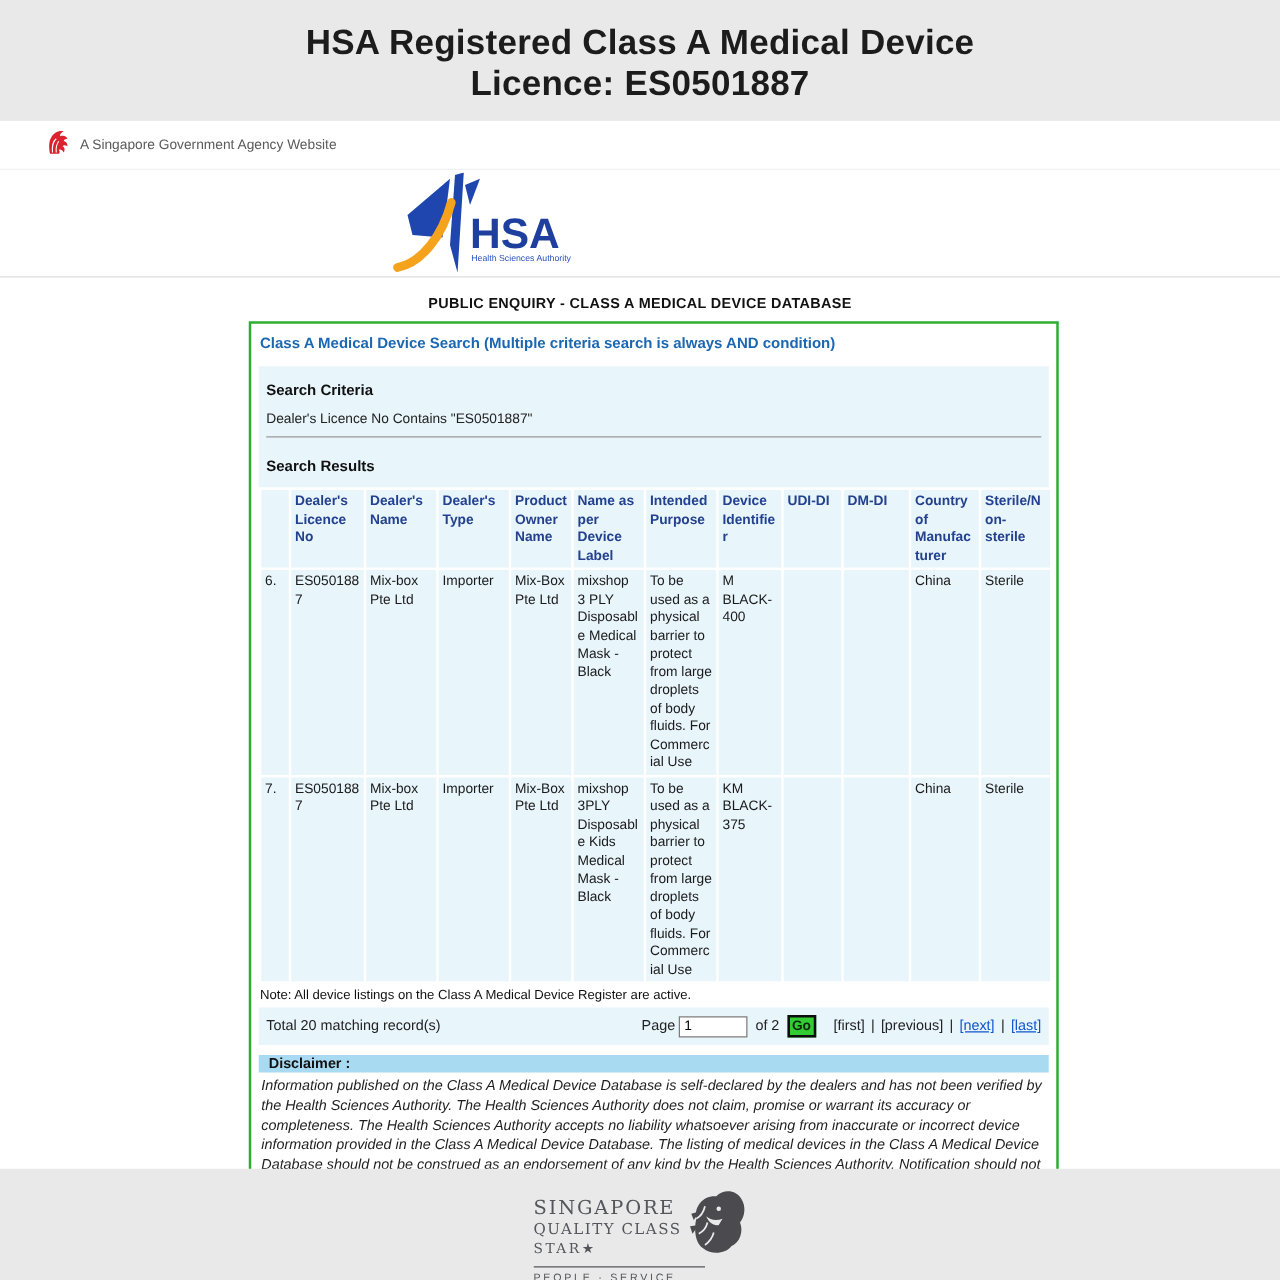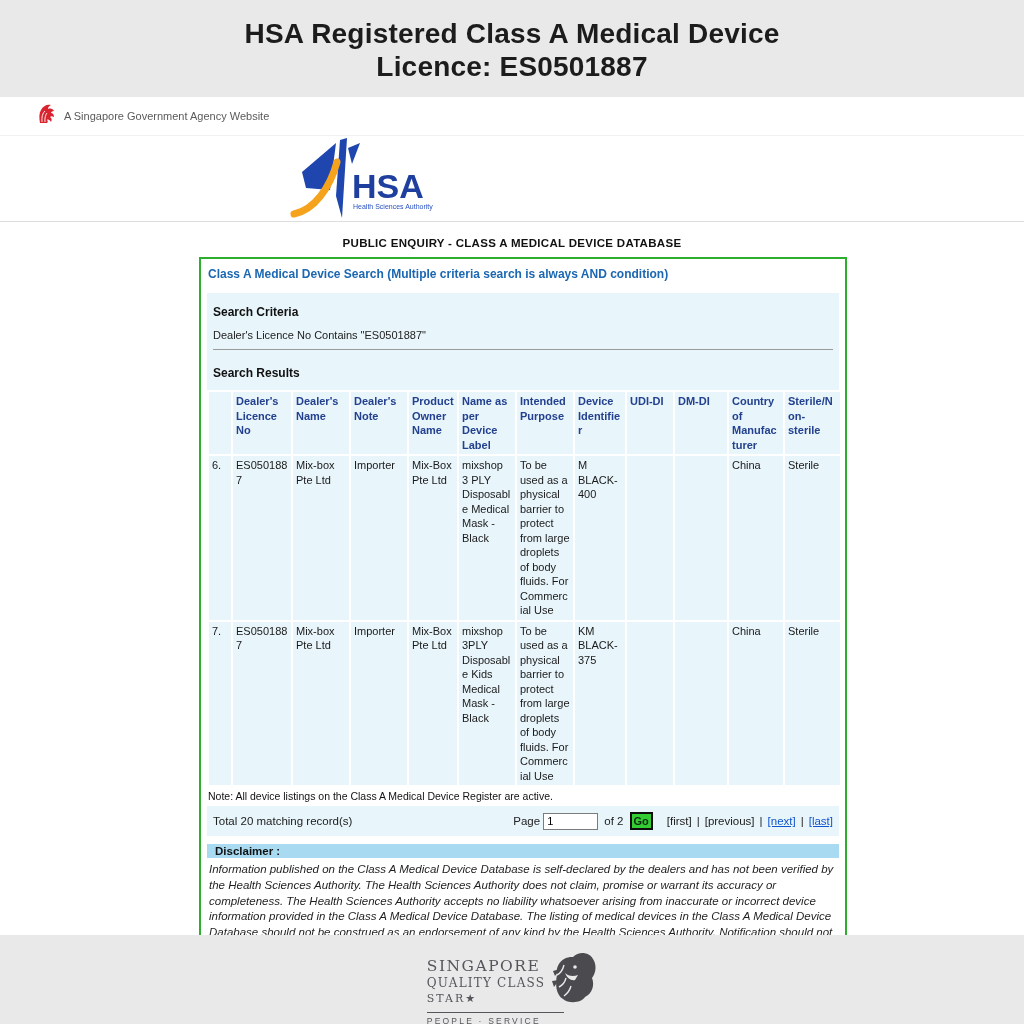--- a/index.html
+++ b/index.html
@@ -9,21 +9,21 @@
   
   .banner { height:97px; background:#e9e9e9; text-align:center; padding-top:17px; }
   .banner .line { font-size:28px; font-weight:bold; color:#1c1c1c; line-height:33px; letter-spacing:0.2px; }
 
   
   .gov-bar { height:39px; background:#fff; display:flex; align-items:center; padding-left:38px; border-bottom:1px solid #f1f1f1; }
   .gov-bar .lbl { font-size:11px; color:#5a5a5a; margin-left:9px; }
 
   
   .logo-area { height:86px; background:#fff; border-bottom:1px solid #ddd; position:relative; }
-  .hsa-logo { position:absolute; left:290px; top:2px; }
+  .hsa-logo { position:absolute; left:314px; top:2px; }
 
   
   .page-heading { text-align:center; font-size:11.5px; font-weight:bold; color:#111; margin-top:15px; letter-spacing:0.3px; }
 
   
   .panel { width:648px; margin-left:199px; margin-top:8px; border:2px solid #2eae2e; background:#fff; padding:5px 6px 0 6px; }
   .panel-title { color:#1b67b2; font-weight:bold; font-size:12px; padding:3px 1px 12px 1px; }
 
   .blue-block { background:#e8f5fb; padding:8px 6px 0 6px; }
   .crit-head { font-weight:bold; font-size:12px; padding:4px 0 10px 0; color:#111; }
@@ -123,21 +123,21 @@
       <col style="width:46px">
         <col style="width:52px">
         <col style="width:54px">
         <col style="width:55px">
     </colgroup>
     <tbody>
         <tr>
       <th></th>
       <th>Dealer's Licence No</th>
       <th>Dealer's Name</th>
-      <th>Dealer's Note</th>
+      <th>Dealer's Type</th>
       <th>Product Owner Name</th>
       <th>Name as per Device Label</th>
       <th>Intended Purpose</th>
       <th>Device Identifier</th>
       <th>UDI-DI</th>
       <th>DM-DI</th>
       <th>Country of Manufacturer</th>
       <th>Sterile/Non-sterile</th>
     </tr>
     <tr>

